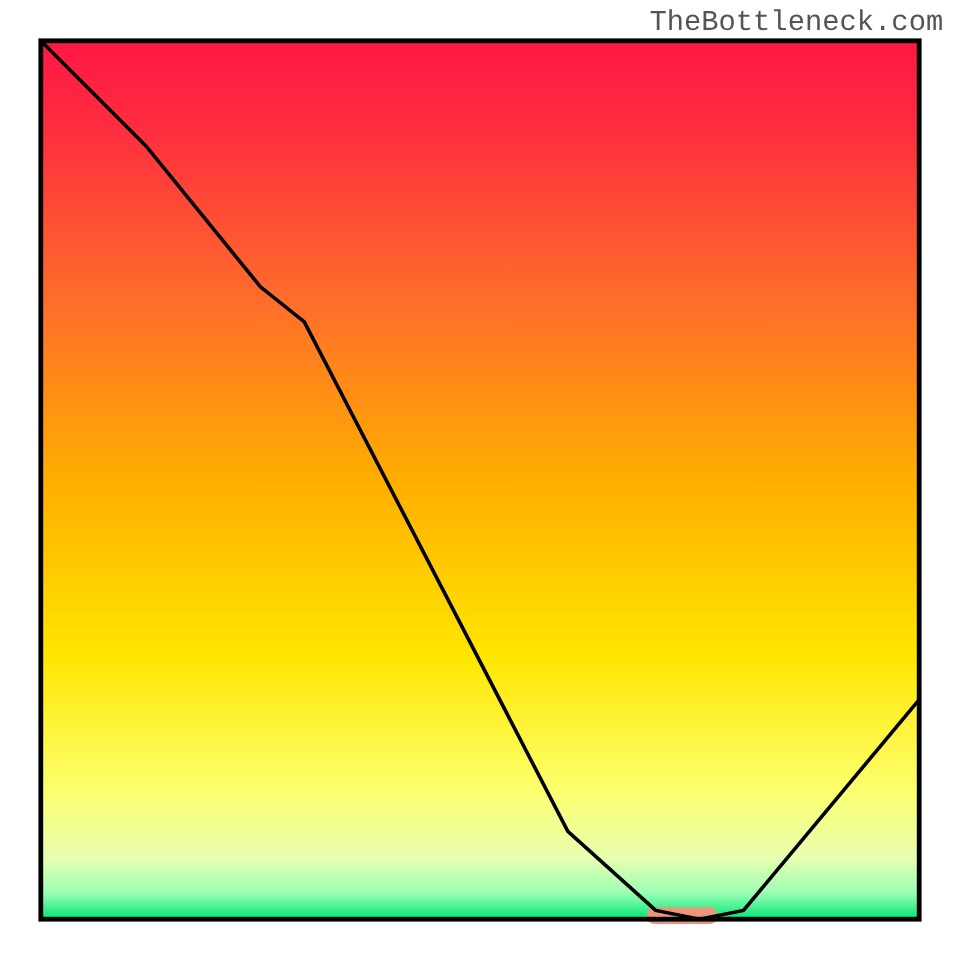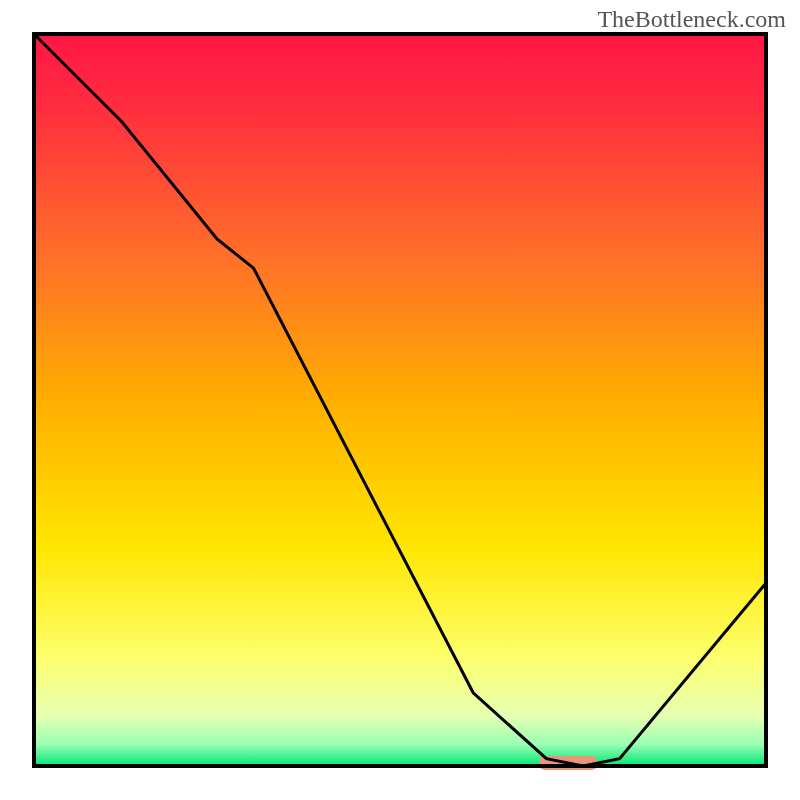--- a/index.html
+++ b/index.html
@@ -15,21 +15,21 @@
     position: relative;
     width: 800px;
     height: 800px;
   }
   .watermark {
     position: absolute;
     top: 6px;
     right: 14px;
     font-size: 24px;
     color: #555;
-    font-family: Liberation Serif, serif;
+    font-family: Liberation Mono, monospace;
     z-index: 3;
   }
   svg {
     display: block;
   }
 </style>
 </head>
 <body>
 
 <div class="chart-container">

